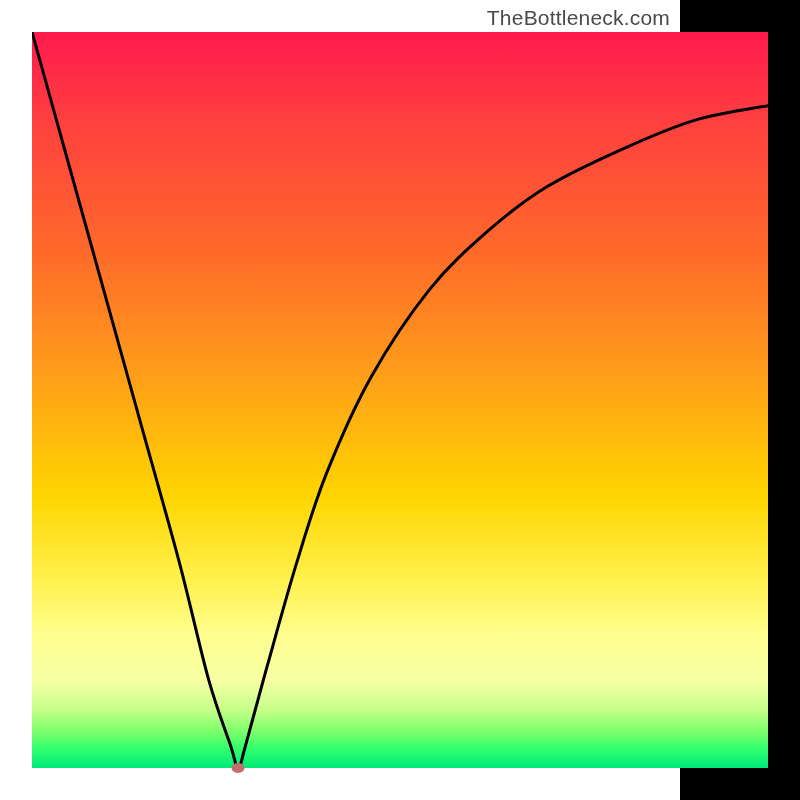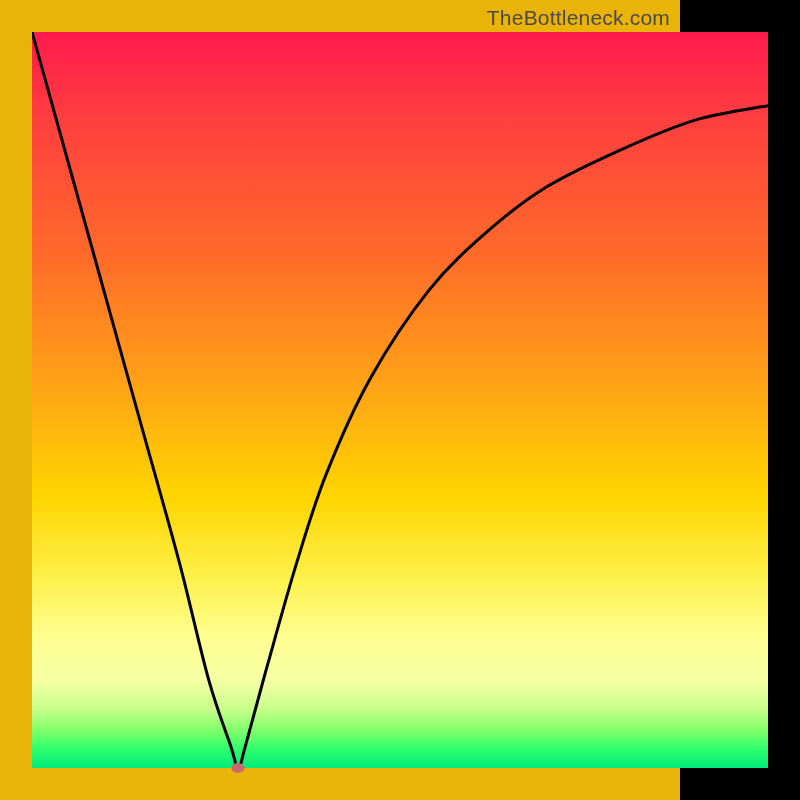--- a/index.html
+++ b/index.html
@@ -9,21 +9,21 @@
     height: 800px;
     background: #000;
     overflow: hidden;
   }
   .frame {
     position: absolute;
     left: 0;
     top: 0;
     width: 680px;
     height: 800px;
-    background: #eab308;
+    background: #ffffff;
   }
   .plot {
     position: absolute;
     left: 32px;
     top: 32px;
     width: 736px;
     height: 736px;
     
     background: linear-gradient(to bottom,
       #ff1a4d 0%,

